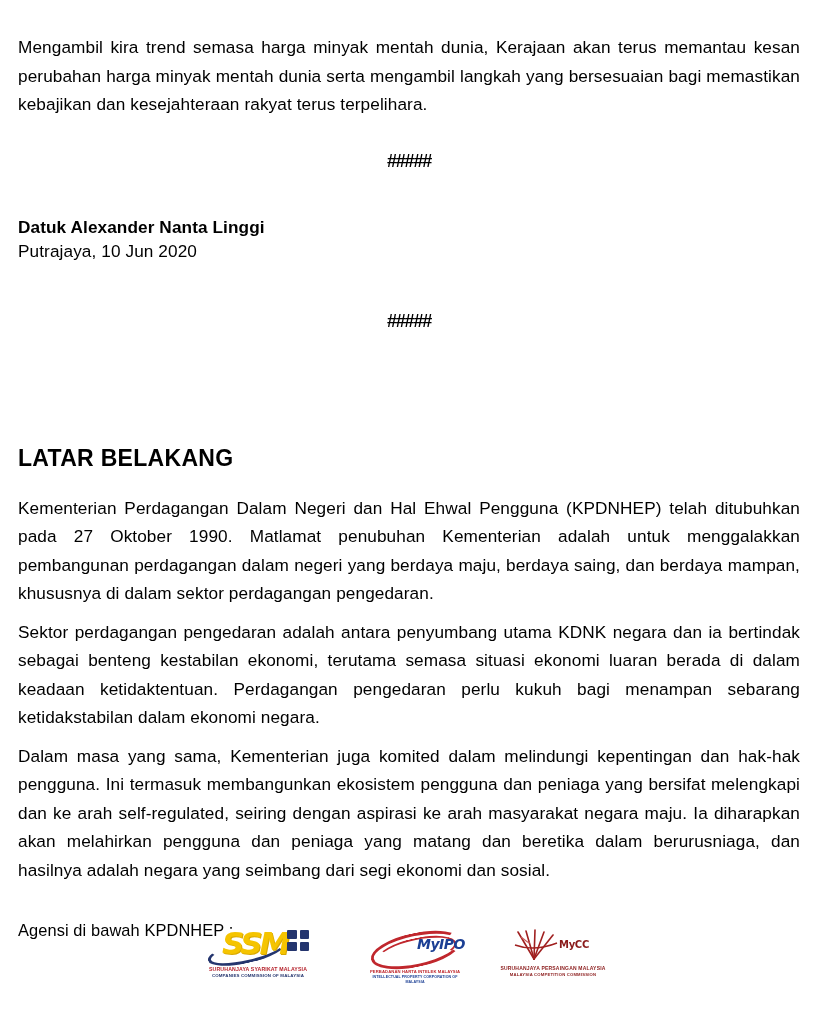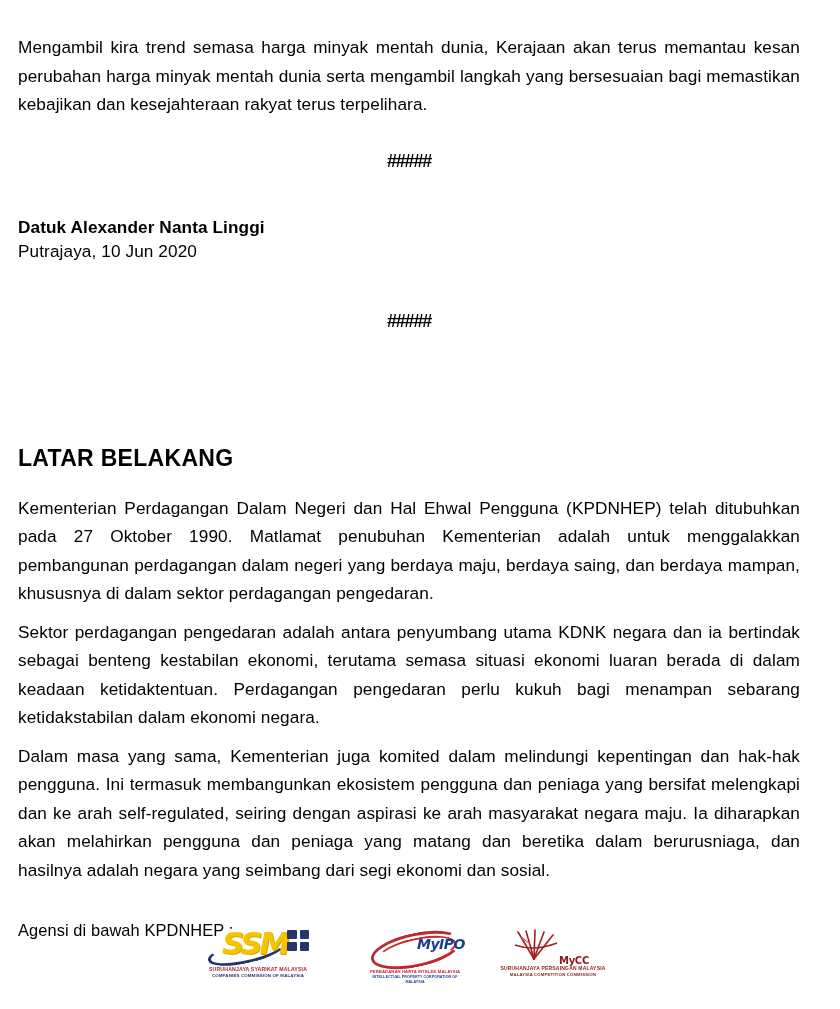--- a/index.html
+++ b/index.html
@@ -232,21 +232,21 @@
   .mycc-burst {
     position: absolute;
     left: 14px;
     top: 1px;
     width: 54px;
     height: 32px;
   }
   .mycc-text {
     position: absolute;
     left: 66px;
-    top: 28px;
+    top: 12px;
     font-family: "DejaVu Sans", sans-serif;
     font-size: 10px;
     font-weight: bold;
     color: #8a1a1a;
     letter-spacing: -0.3px;
   }
   .mycc-sub1 {
     margin-top: 2px;
     font-size: 5px;
     font-weight: bold;

